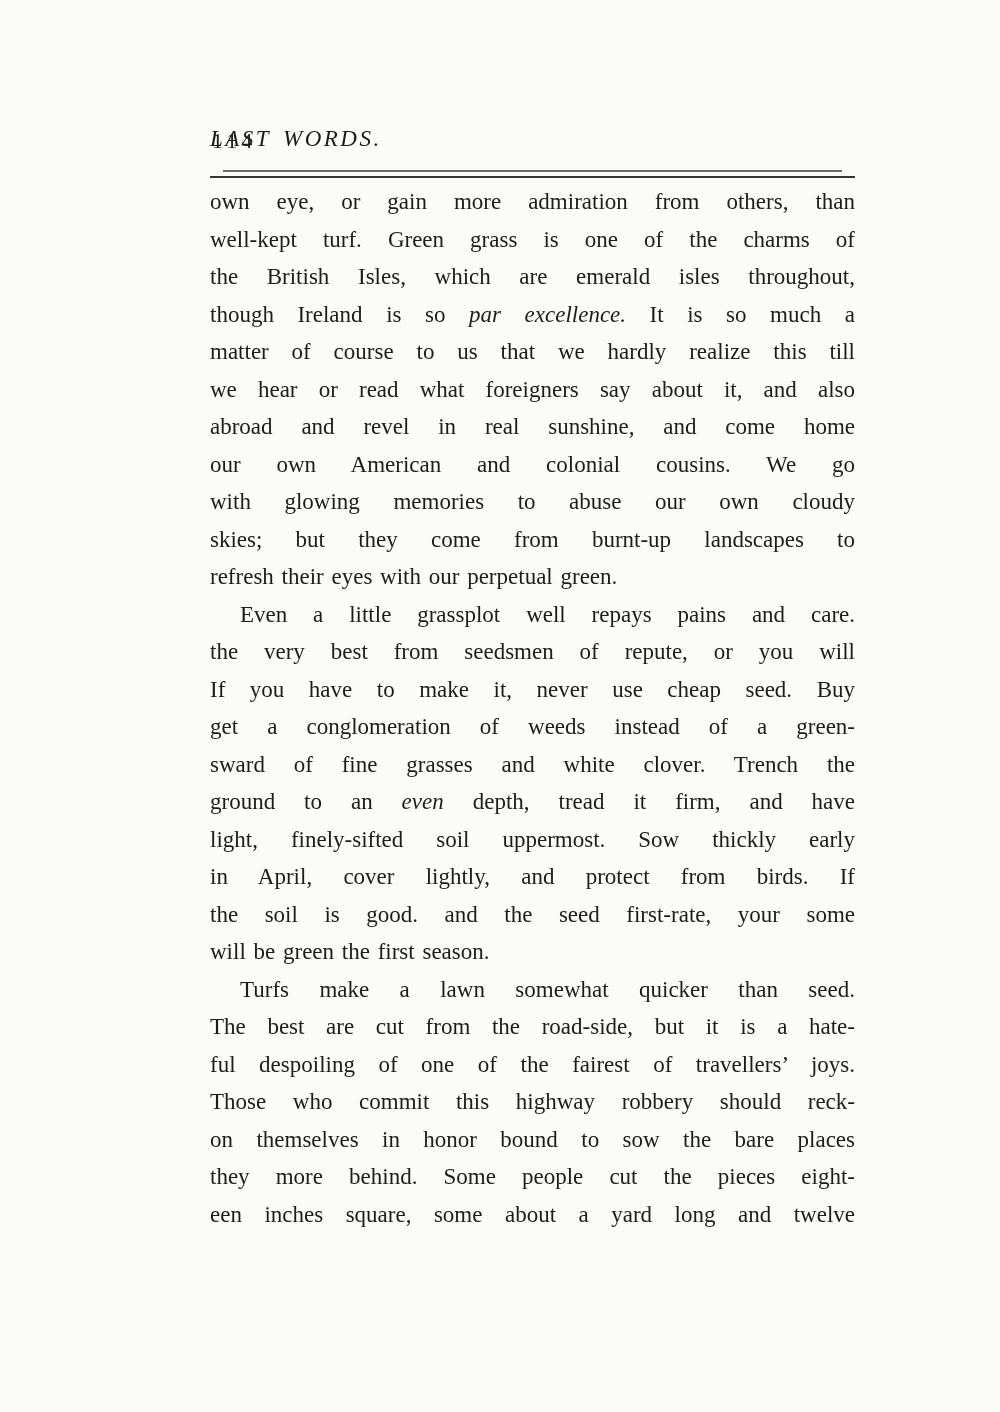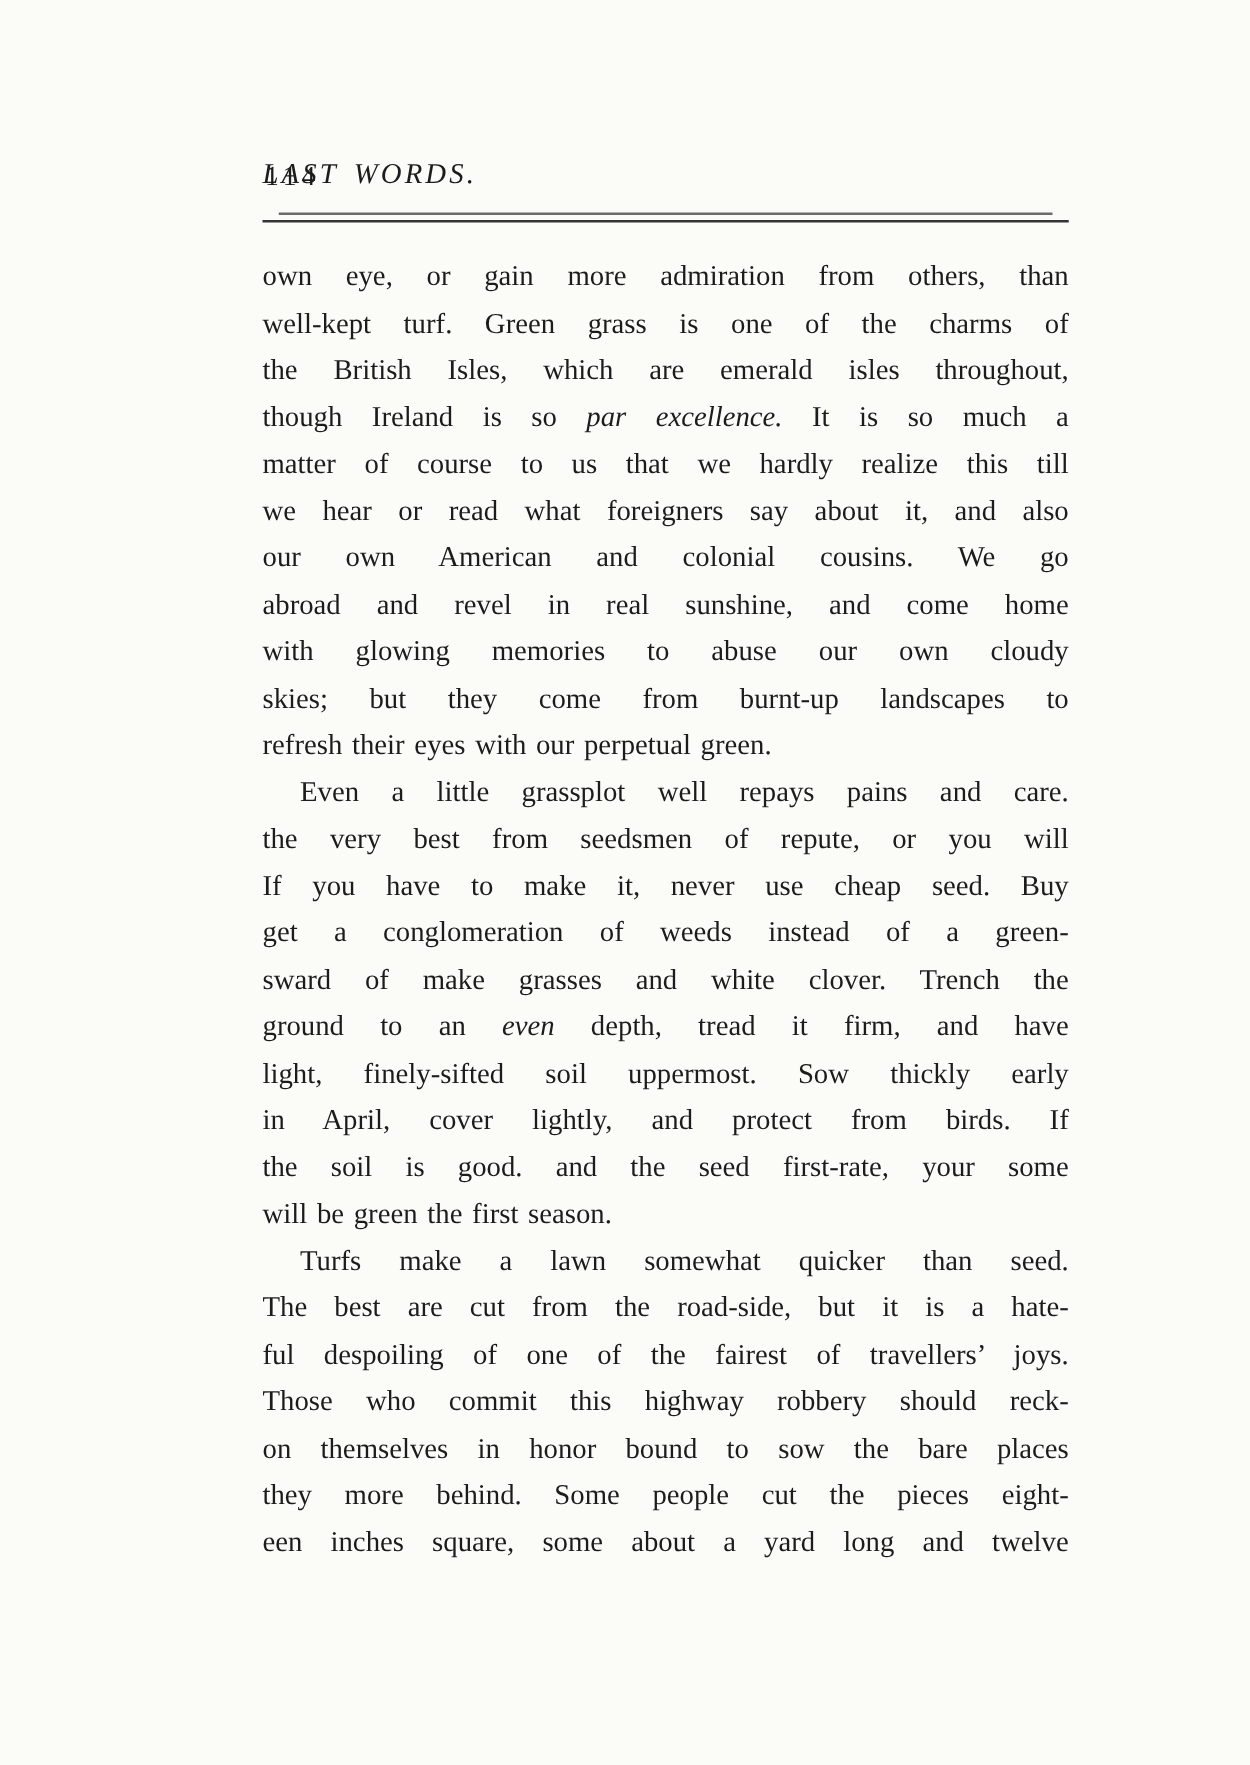--- a/index.html
+++ b/index.html
@@ -47,21 +47,21 @@
     border-top: 2px solid #3c3c3c;
     width: 96%;
     margin-left: 2%;
     opacity: 0.75;
   }
   .header-rule .r2 {
     border-top: 2px solid #343434;
     margin-top: 4px;
   }
   .body-text {
-    margin-top: 24px;
+    margin-top: 5px;
     font-size: 23px;
     line-height: 37.5px;
   }
   .line {
     text-align: justify;
     text-align-last: left;
     word-spacing: 2px;
   }
   .line.just {
     text-align-last: justify;
@@ -86,32 +86,32 @@
     <div class="r2"></div>
   </div>
   <div class="body-text">
       <div class="paragraph">
         <div class="line just"><span>own eye, or gain more admiration from others, than</span></div>
         <div class="line just"><span>well-kept turf.  Green grass is one of the charms of</span></div>
         <div class="line just"><span>the British Isles, which are emerald isles throughout,</span></div>
         <div class="line just"><span>though Ireland is so </span><span class="italic">par excellence.</span><span>  It is so much a</span></div>
         <div class="line just"><span>matter of course to us that we hardly realize this till</span></div>
         <div class="line just"><span>we hear or read what foreigners say about it, and also</span></div>
+        <div class="line just"><span>abroad and revel in real sunshine, and come home</span></div>
         <div class="line just"><span>our own American and colonial cousins.  We go</span></div>
-        <div class="line just"><span>abroad and revel in real sunshine, and come home</span></div>
         <div class="line just"><span>with glowing memories to abuse our own cloudy</span></div>
         <div class="line just"><span>skies; but they come from burnt-up landscapes to</span></div>
         <div class="line"><span>refresh their eyes with our perpetual green.</span></div>
       </div>
       <div class="paragraph">
         <div class="line just indent"><span>Even a little grassplot well repays pains and care.</span></div>
         <div class="line just"><span>the very best from seedsmen of repute, or you will</span></div>
         <div class="line just"><span>If you have to make it, never use cheap seed.  Buy</span></div>
         <div class="line just"><span>get a conglomeration of weeds instead of a green-</span></div>
-        <div class="line just"><span>sward of make grasses and white clover.  Trench the</span></div>
+        <div class="line just"><span>sward of fine grasses and white clover.  Trench the</span></div>
         <div class="line just"><span>ground to an </span><span class="italic">even</span><span> depth, tread it firm, and have</span></div>
         <div class="line just"><span>light, finely-sifted soil uppermost.  Sow thickly early</span></div>
         <div class="line just"><span>in April, cover lightly, and protect from birds.  If</span></div>
         <div class="line just"><span>the soil is good. and the seed first-rate, your some</span></div>
         <div class="line"><span>will be green the first season.</span></div>
       </div>
       <div class="paragraph">
         <div class="line just indent"><span>Turfs make a lawn somewhat quicker than seed.</span></div>
         <div class="line just"><span>The best are cut from  the  road-side, but it is a hate-</span></div>
         <div class="line just"><span>ful despoiling of one of the fairest of travellers’ joys.</span></div>

